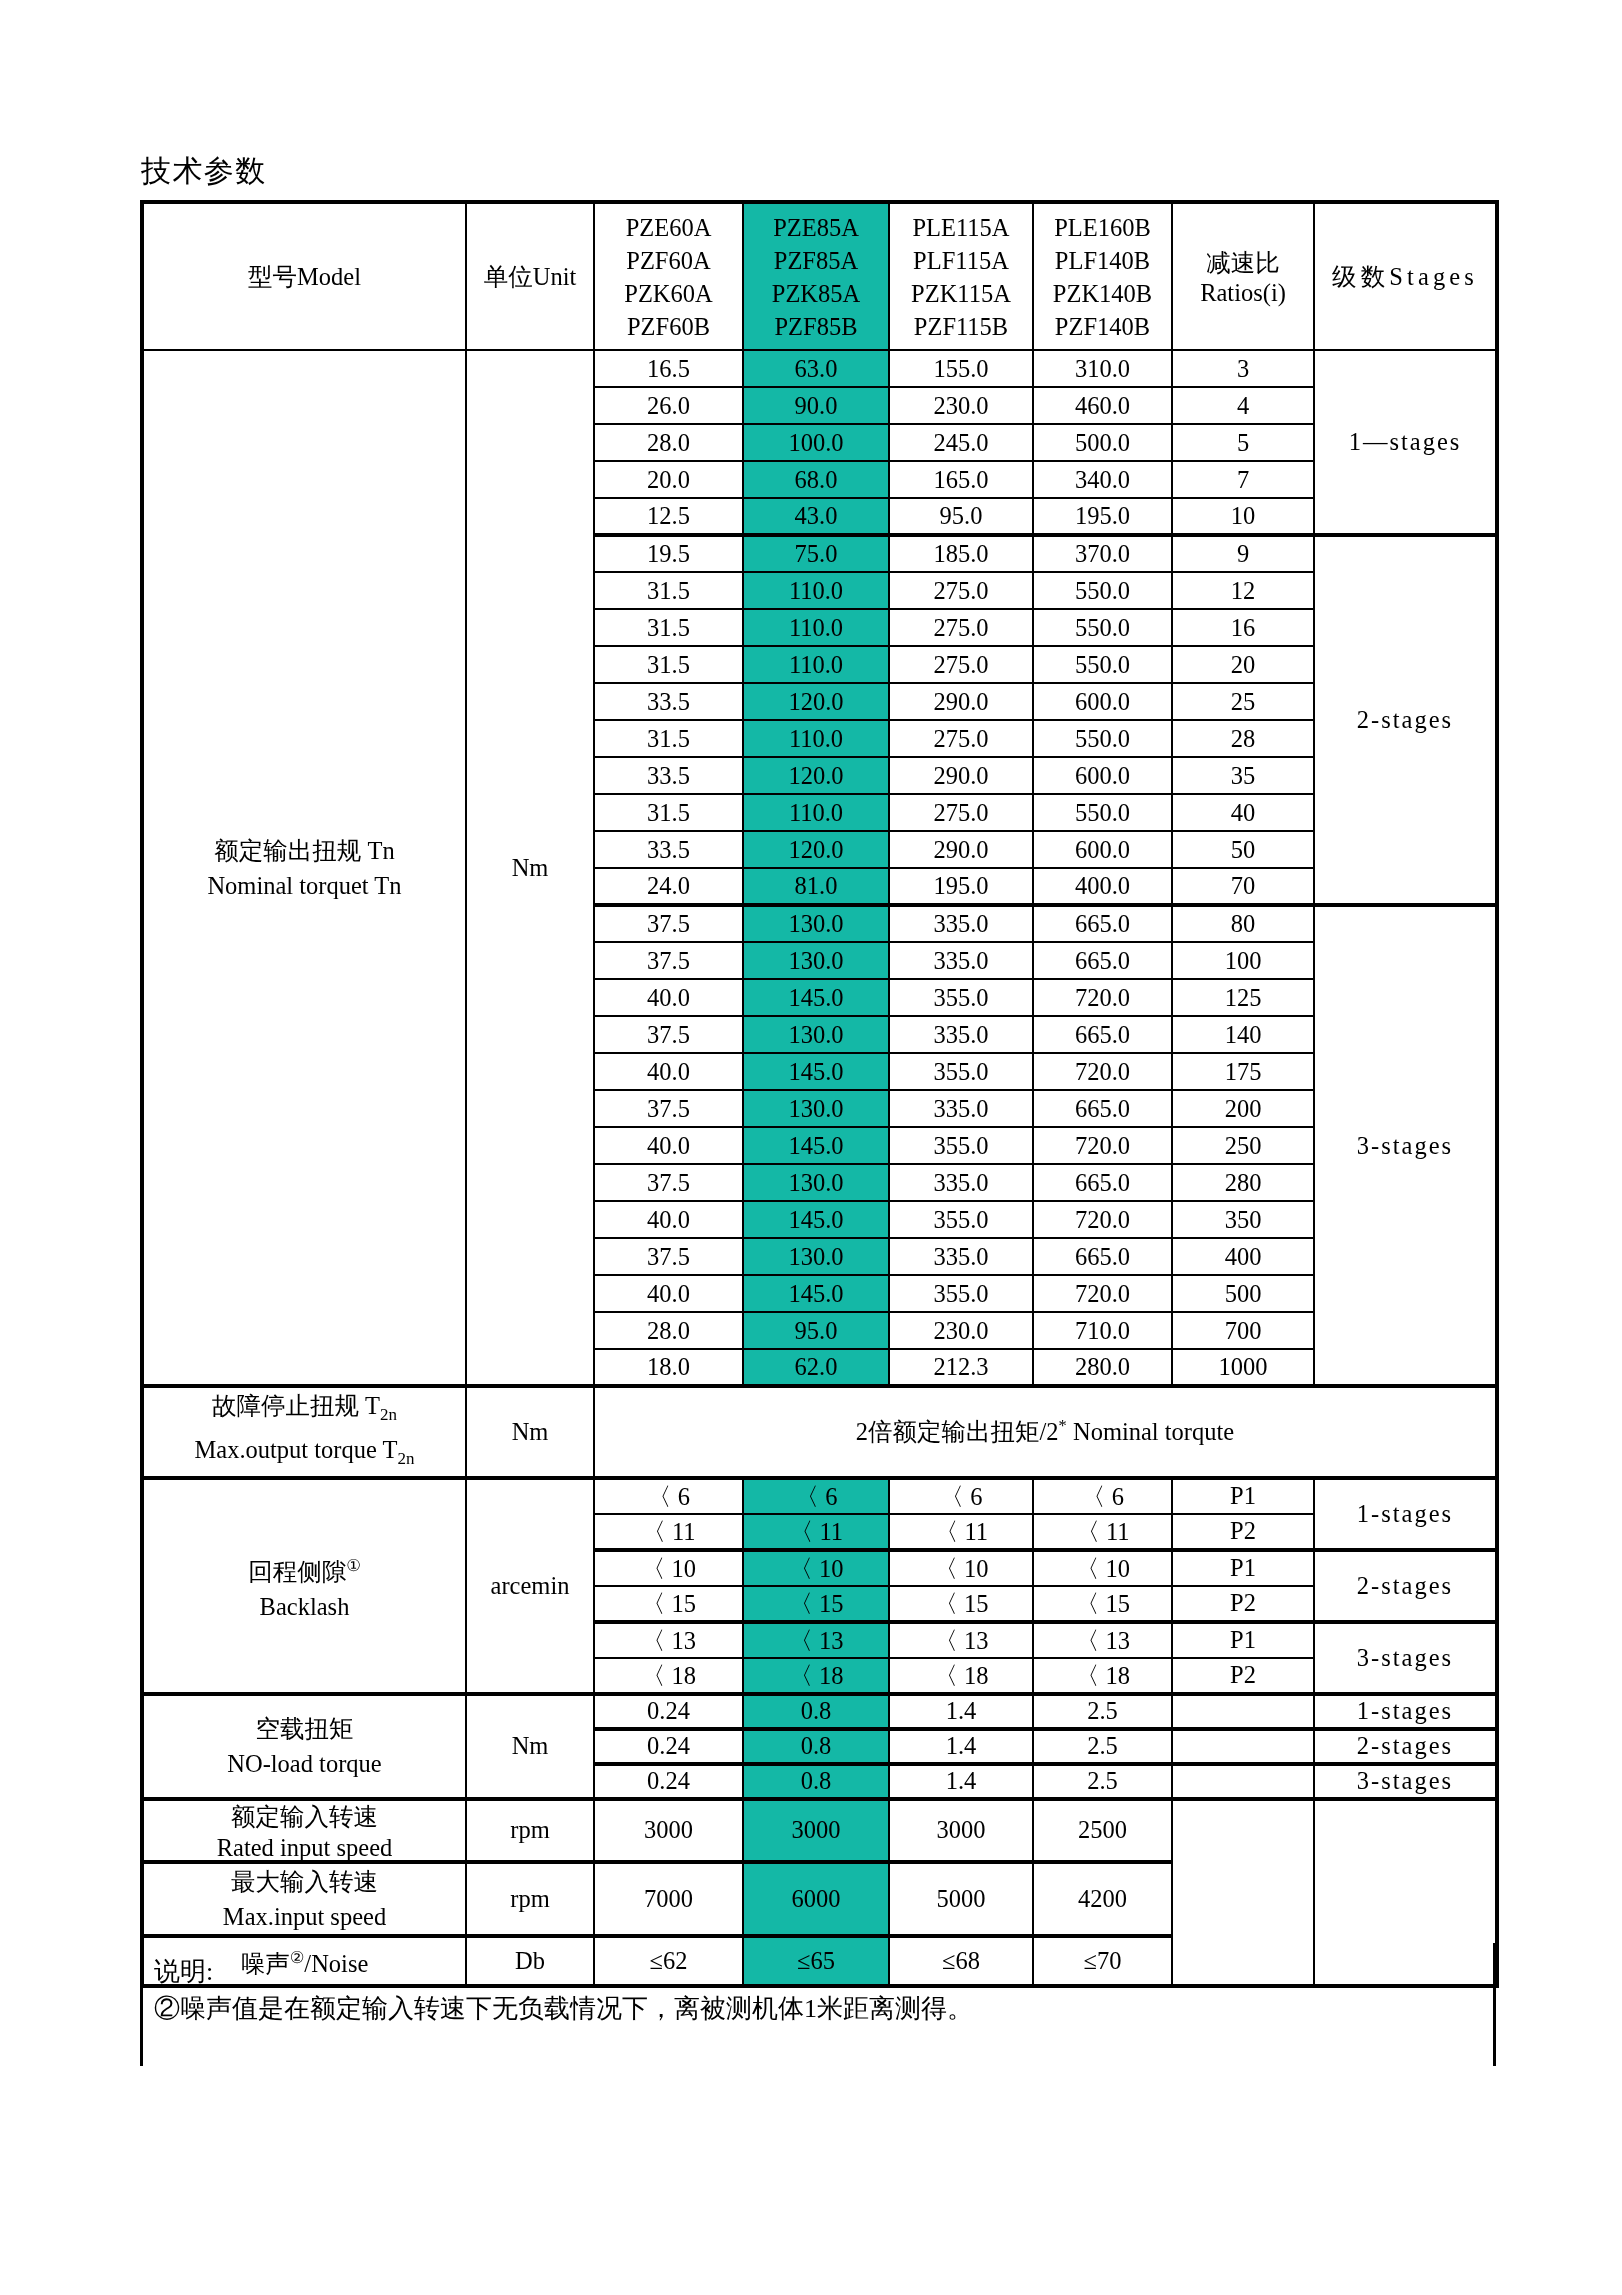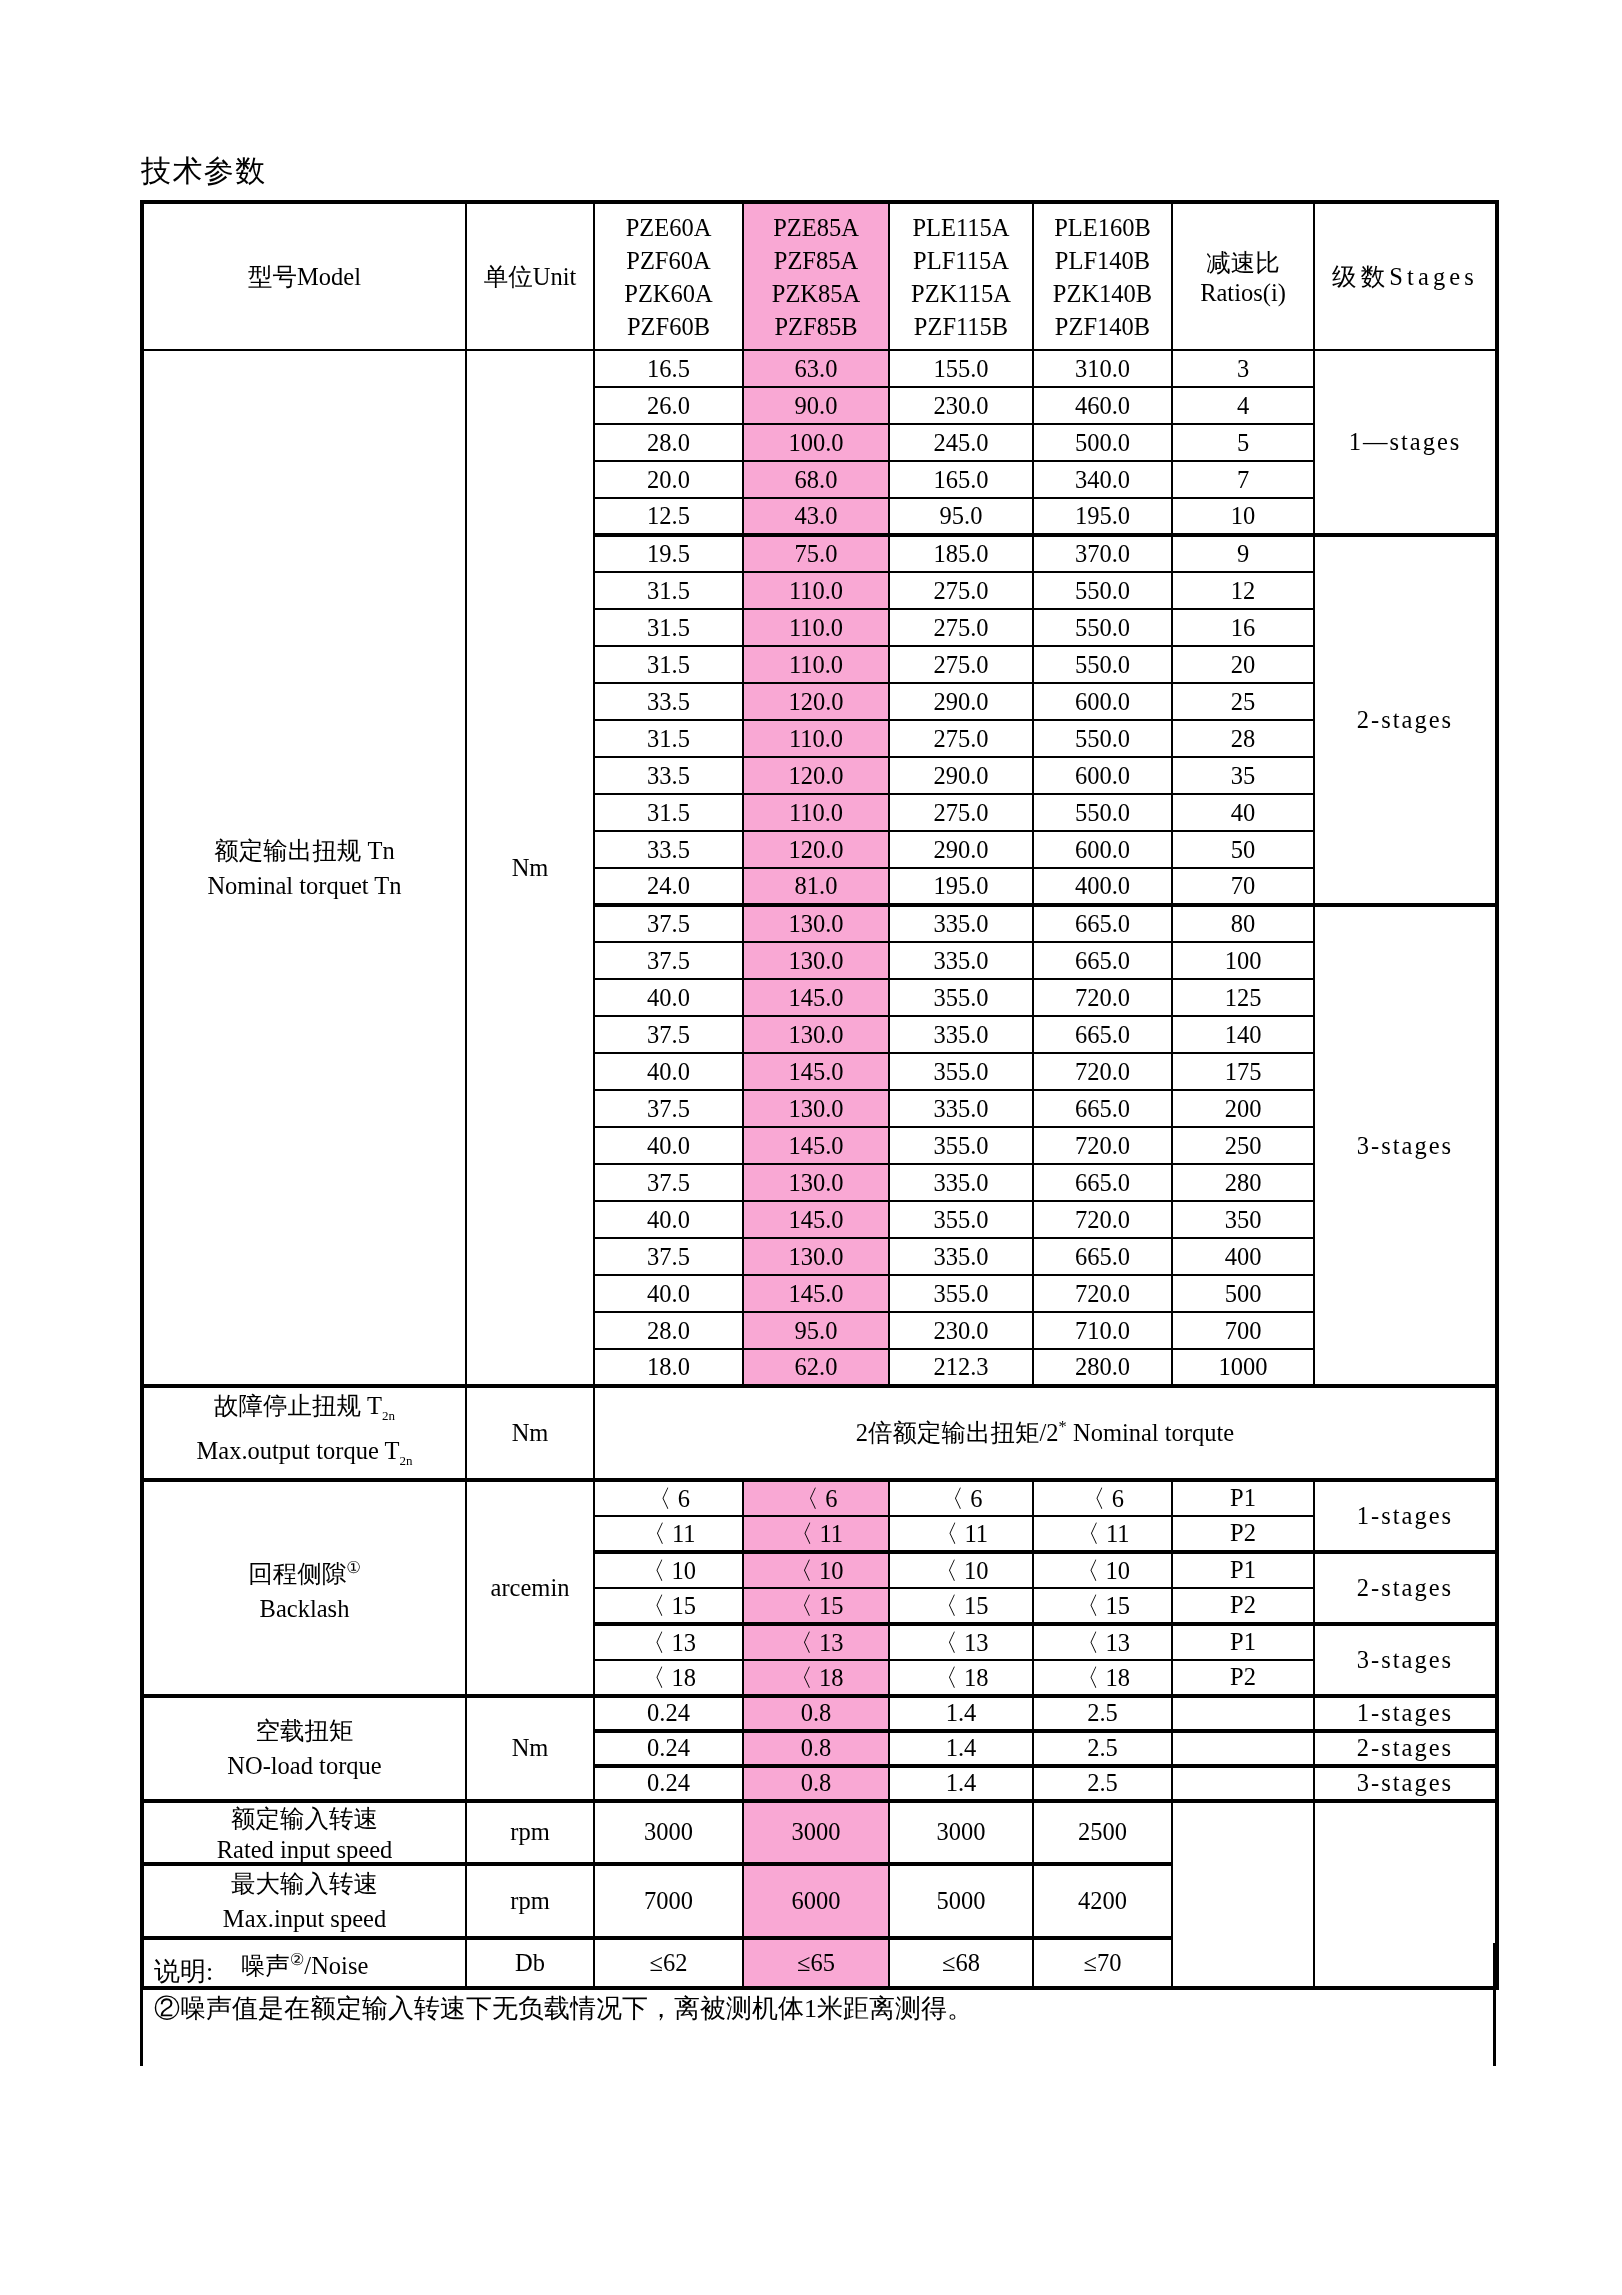--- a/index.html
+++ b/index.html
@@ -27,30 +27,30 @@
   .h-header { height:148px; }
   .r55 { height:37px; }
   .h-t2n { height:80px; }
   .r44 { height:30px; }
   .r51 { height:35px; }
   .h-rated { height:60px; }
   .h-max  { height:69px; }
   .h-noise{ height:50px; }
 
   .pre { white-space:pre-line; }
-  .shade { background:#f9a8d4; }
+  .shade { background:#14b8a6; }
   .c-label { font-size:25px; line-height:35px; }
   .c-unit  { font-size:24px;margin-left:16px; }
   .c-val   { font-size:24.5px; }
   .c-ratio { font-size:24.5px; }
   .c-stage { font-size:25px; letter-spacing:2px; }
   .hdr-models { font-size:23px; line-height:33px; }
   .hdr-stage { letter-spacing:4.1px; }
   .clip { height:59px; overflow:hidden; line-height:31px; }
-  sub { font-size:13px; }
+  sub { font-size:17px; }
   sup { font-size:16.4px; vertical-align:super; }
 
   .notes {
     position:absolute; left:140px; top:1943px;
     width:1356px; height:123px; box-sizing:border-box;
     border-left:3.4px solid #000; border-right:3.4px solid #000;
     padding:9.5px 0 0 11px;
     font-size:26px; line-height:37px;
     overflow:hidden;
   }

